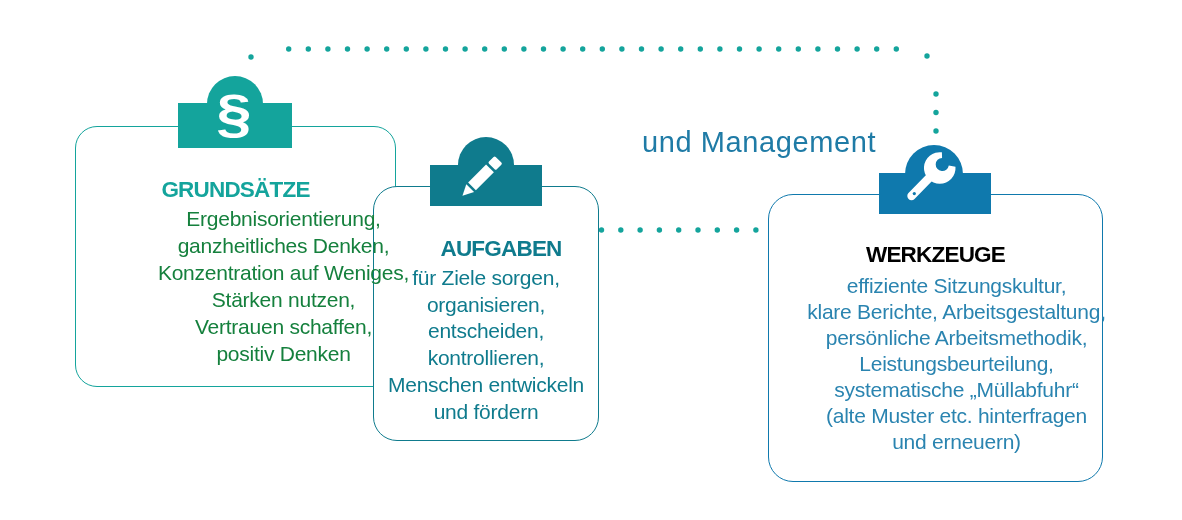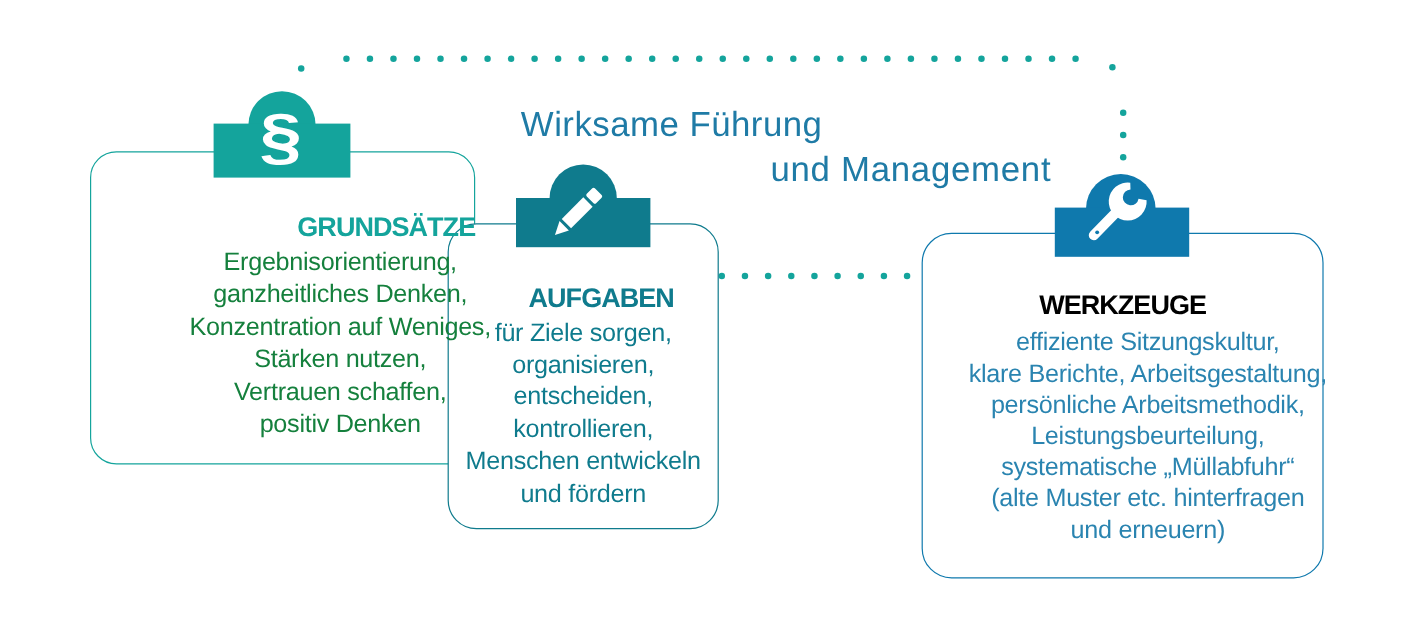--- a/index.html
+++ b/index.html
@@ -77,24 +77,23 @@
 
   <div class="dome" style="left:207px;top:75.5px;width:56px;height:56px;background:#14a49c;"></div>
   <div class="brect" style="left:178px;top:102.5px;width:114px;height:45px;background:#14a49c;"></div>
 
   <div class="dome" style="left:458px;top:136.5px;width:56px;height:56px;background:#0f7b8d;"></div>
   <div class="brect" style="left:430px;top:164.5px;width:112px;height:41.5px;background:#0f7b8d;"></div>
 
   <div class="dome" style="left:905px;top:144.5px;width:58px;height:58px;background:#0f79ad;"></div>
   <div class="brect" style="left:878.5px;top:173px;width:112px;height:40.5px;background:#0f79ad;"></div>
 
-  <div class="t" style="left:434px;top:87.5px;font-size:29px;letter-spacing:0.4px;color:#1f7ba6;">Wirksame Führung</div>
   <div class="t" style="left:614px;top:126px;font-size:29px;letter-spacing:0.6px;color:#1f7ba6;margin-left:28px;">und Management</div>
 
-  <div class="t ttl" style="left:75px;top:176.5px;width:321px;text-align:right;color:#14a49c;">GRUNDSÄTZE</div>
+  <div class="t ttl" style="left:75px;top:176.5px;width:321px;text-align:center;color:#14a49c;">GRUNDSÄTZE</div>
   <div class="t body" style="left:75px;top:205px;width:321px;color:#15803d;margin-left:48px;">Ergebnisorientierung,<br>ganzheitliches Denken,<br>Konzentration auf Weniges,<br>Stärken nutzen,<br>Vertrauen schaffen,<br>positiv Denken</div>
 
   <div class="t ttl" style="left:373px;top:236px;width:256px;text-align:center;color:#0f7b8d;">AUFGABEN</div>
   <div class="t body" style="left:361px;top:265px;width:250px;line-height:26.7px;color:#0f7b8d;">für Ziele sorgen,<br>organisieren,<br>entscheiden,<br>kontrollieren,<br>Menschen entwickeln<br>und fördern</div>
 
   <div class="t ttl" style="left:768px;top:242px;width:335px;text-align:center;color:#000000;">WERKZEUGE</div>
   <div class="t body" style="left:768px;top:272.5px;width:377px;line-height:26.1px;color:#2a84b0;">effiziente Sitzungskultur,<br>klare Berichte, Arbeitsgestaltung,<br>persönliche Arbeitsmethodik,<br>Leistungsbeurteilung,<br>systematische „Müllabfuhr“<br>(alte Muster etc. hinterfragen<br>und erneuern)</div>
 
   <svg id="icons" width="1182" height="520">
 

